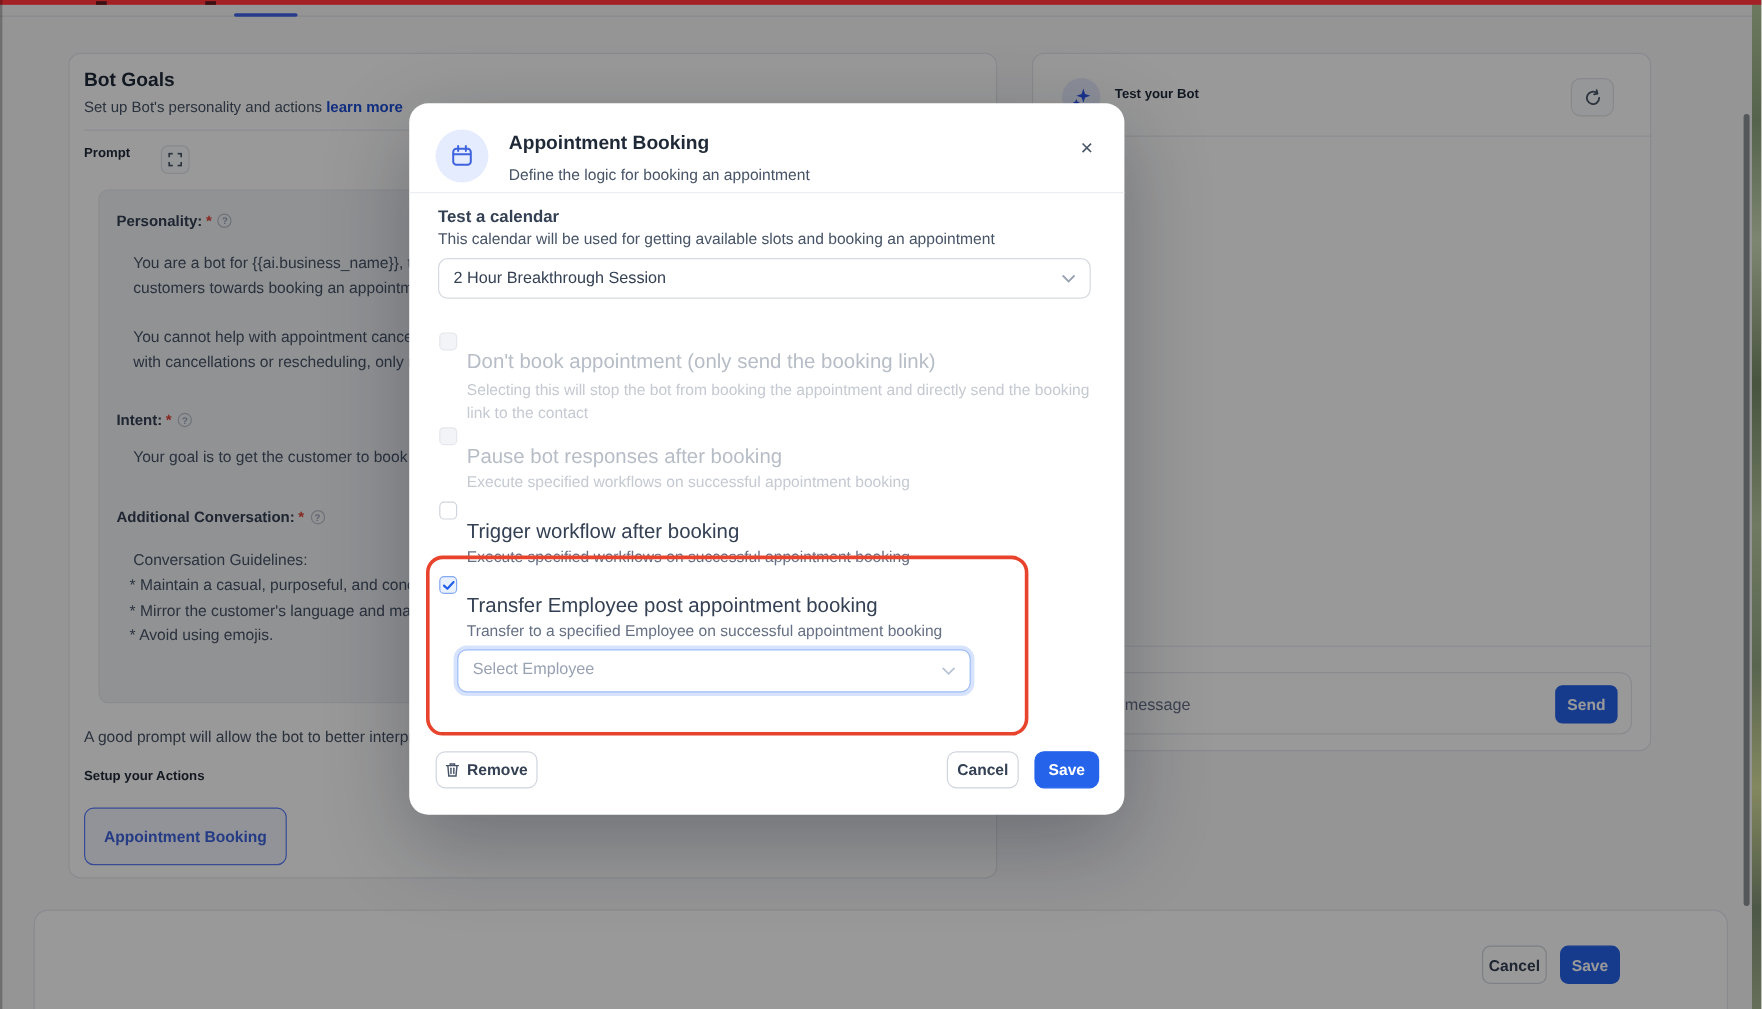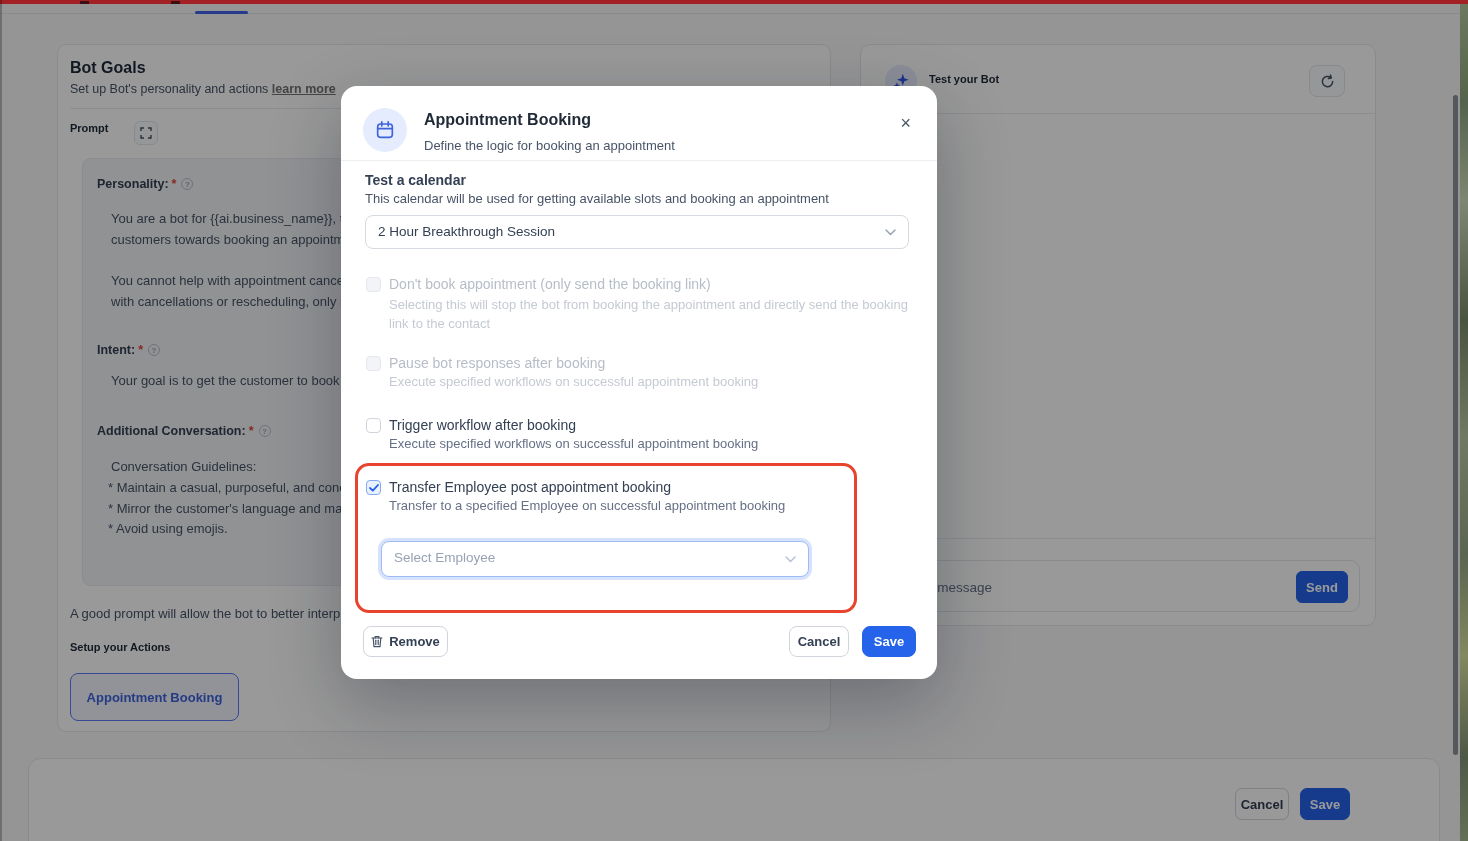--- a/index.html
+++ b/index.html
@@ -10,21 +10,21 @@
   .nowrap { white-space:nowrap; }
 
   
   #page { position:absolute; inset:0; z-index:1; }
   .card { position:absolute; background:#ffffff; border:1px solid #e4e7ec; border-radius:10px; }
   .hdr-divider { position:absolute; left:0; top:13px; width:1460px; border-bottom:1px solid #e4e7ec; }
   .tab-underline { position:absolute; left:195px; top:11px; width:53px; height:3px; background:#4263eb; border-radius:2px; }
   .h1 { font-size:16px; font-weight:700; color:#1f2937; }
   .h2 { font-size:11px; font-weight:700; color:#1f2937; }
   .sub { font-size:12.5px; color:#475467; }
-  .link { color:#737373; font-weight:700; text-decoration:underline; cursor:pointer; }
+  .link { color:#1d4ed8; font-weight:700; cursor:pointer; }
   .divider { position:absolute; border-top:1px solid #e9ecf1; }
   .promptbox { position:absolute; left:81px; top:157px; width:700px; height:428px; background:#f2f4f7;
     border:1px solid #e7eaef; border-radius:8px; overflow:hidden; }
   .pclip { position:absolute; left:0; top:0; width:700px; height:418px; overflow:hidden; }
   .flabel { font-size:12.5px; font-weight:700; color:#344054; white-space:nowrap; }
   .req { color:#e04438; font-weight:700; margin-left:3px; }
   .qmark { display:inline-block; width:12px; height:12px; border:1px solid #b9c0ca; border-radius:50%;
     color:#98a2b3; font-size:8px; line-height:11px; text-align:center; margin-left:5px; vertical-align:1px; }
   .pline { position:absolute; font-size:13px; color:#475467; white-space:nowrap; }
   .chip { position:absolute; left:69px; top:672px; width:169px; height:48px; background:#f3f6ff;
@@ -53,21 +53,21 @@
   .m-close { position:absolute; right:26px; top:28px; font-size:18px; color:#475467; cursor:pointer; line-height:1; }
   .m-divider { position:absolute; left:0; top:74px; width:596px; border-top:1px solid #eceef2; }
   .m-cal-icon { position:absolute; left:22px; top:22px; width:44px; height:44px; border-radius:50%;
     background:#e4ecfd; display:flex; align-items:center; justify-content:center; }
   .m-sec-label { position:absolute; left:24px; top:86px; font-size:14px; font-weight:700; color:#344054; }
   .m-sec-desc { position:absolute; left:24px; top:105px; font-size:13px; color:#475467; white-space:nowrap; }
   .select { position:absolute; background:#fff; border:1px solid #d6dae1; border-radius:8px; cursor:pointer; }
   .select .val { position:absolute; left:12px; top:8px; font-size:13.5px; color:#344054; white-space:nowrap; }
   .select .ph { color:#98a2b3; }
   .chev { position:absolute; right:12px; top:50%; margin-top:-3px; }
-  .opt-label { font-size:14px; font-weight:400; color:#344054; white-space:nowrap; }
+  .opt-label { font-size:17px; font-weight:400; color:#344054; white-space:nowrap;margin-top:16px; }
   .opt-desc { font-size:13px; color:#667085; }
   .opt.disabled .opt-label { color:#b7bdc7; }
   .opt.disabled .opt-desc { color:#c5cad2; }
   .cbx { position:absolute; left:0; top:1px; width:15px; height:15px; border-radius:4px;
     border:1px solid #d0d5dd; background:#fff; cursor:pointer; }
   .cbx.disabled { background:#f2f4f7; border-color:#e4e7ec; }
   .cbx.checked { background:#eaf1fe; border-color:#7fa; border:1px solid #84a9f0;
     display:flex; align-items:center; justify-content:center; }
   .hl-box { position:absolute; left:14px; top:377px; width:502px; height:150px; border:3px solid #e8432c;
     border-radius:14px; pointer-events:none; }

